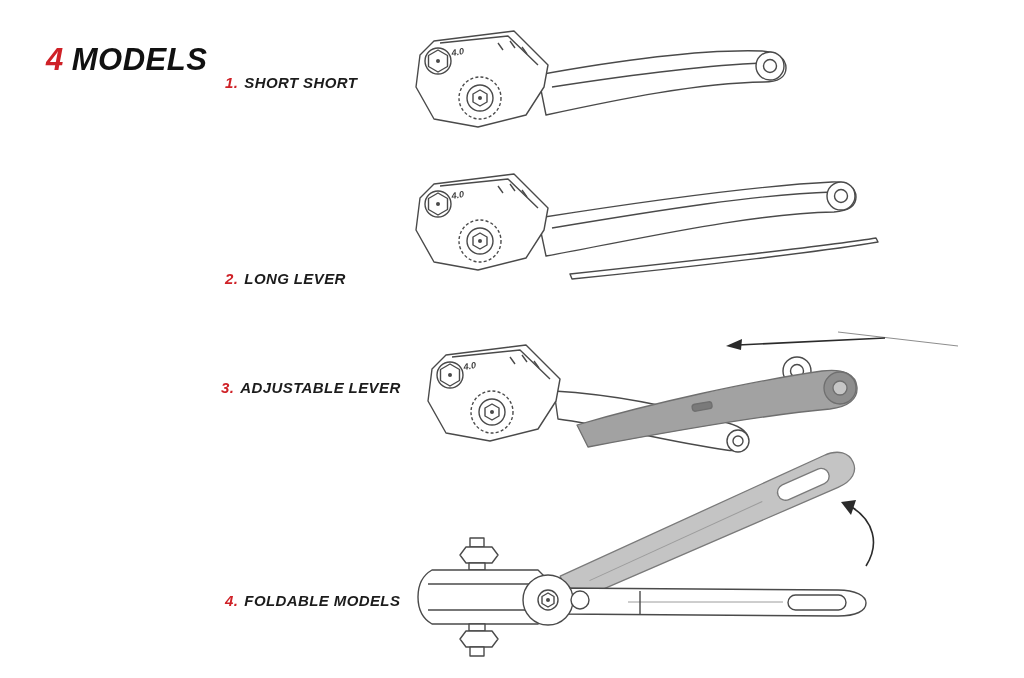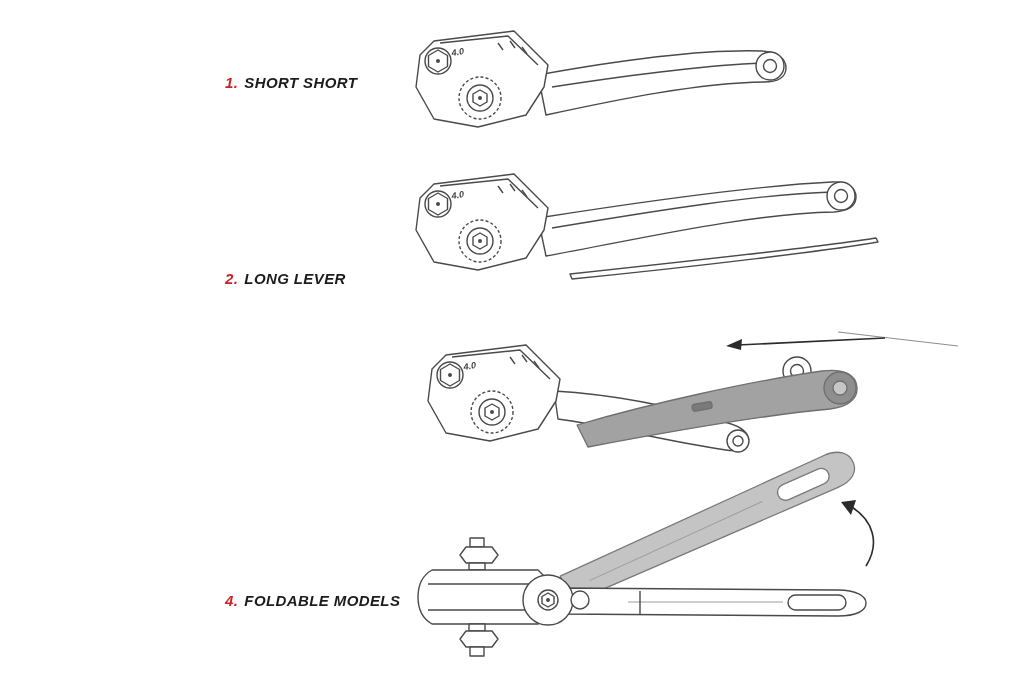--- a/index.html
+++ b/index.html
@@ -42,26 +42,32 @@
     font-style: italic;
     font-weight: bold;
     fill: #3c3c3c;
   }
 </style>
 </head>
 <body>
 
 <div class="frame">
 
+  <div class="page-title">
+    <span class="num">4</span><span class="word">MODELS</span>
+  </div>
 
   <div class="model-label" style="left:225px; top:74px;">
     <span class="n">1.</span><span>SHORT SHORT</span>
   </div>
   <div class="model-label" style="left:225px; top:226px;margin-top:44px;">
     <span class="n">2.</span><span>LONG LEVER</span>
+  </div>
+  <div class="model-label" style="left:221px; top:379px;">
+    <span class="n">3.</span><span>ADJUSTABLE LEVER</span>
   </div>
   <div class="model-label" style="left:225px; top:592px;">
     <span class="n">4.</span><span>FOLDABLE MODELS</span>
   </div>
 
   <div class="illo" style="left:380px; top:25px; width:440px; height:125px;">
     <svg width="440" height="125" viewBox="0 0 440 125">
       <g stroke="#4a4a4a" fill="#ffffff" stroke-width="1.4" stroke-linejoin="round">
         <g>
           <path d="M158,50 C235,36 320,24 382,26 C398,27 406,34 406,43 C406,52 398,57 384,57 C318,58 240,74 166,90 Z"></path>

